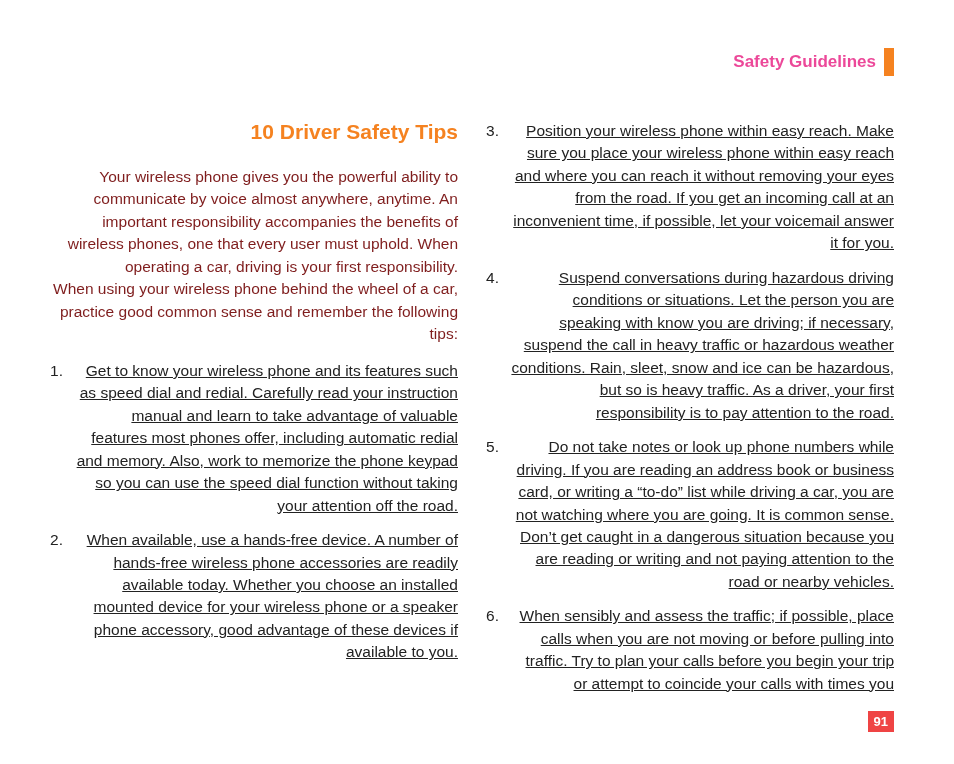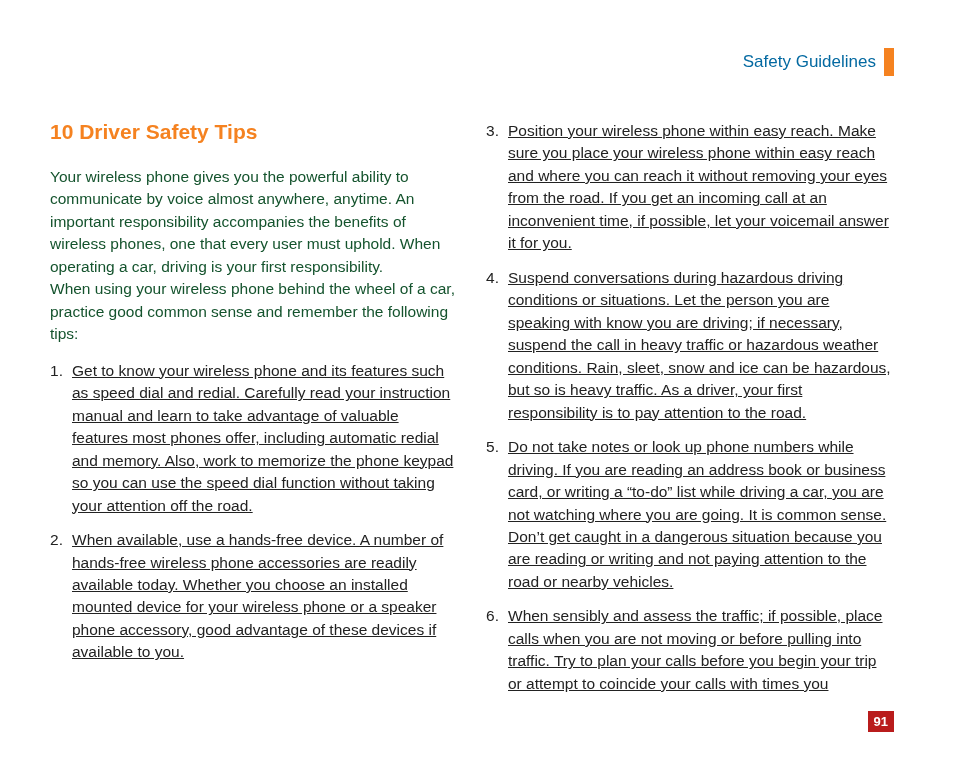--- a/index.html
+++ b/index.html
@@ -18,49 +18,50 @@
     }
     .header {
       position: absolute;
       top: 48px;
       right: 60px;
       display: flex;
       align-items: center;
       gap: 8px;
     }
     .header-title {
-      font-weight: normal;
+      font-weight: bold;
       font-size: 17px;
-      color: #0369a1;
+      color: #ec4899;
     }
     .header-bar {
       width: 10px;
       height: 28px;
       background: #f58220;
     }
     .content {
       display: flex;
       gap: 28px;
       margin-top: 70px;
+      text-align: right;
     }
     .column {
       flex: 1;
       width: 50%;
     }
     .section-title {
       color: #f58220;
       font-size: 21px;
       font-weight: bold;
       margin-bottom: 22px;
     }
     .intro {
       font-size: 15.5px;
       line-height: 1.45;
       margin-bottom: 14px;
-      color: #14532d;
+      color: #7f1d1d;
     }
     ol {
       list-style: none;
       counter-reset: item;
     }
     ol li {
       counter-increment: item;
       font-size: 15.5px;
       line-height: 1.45;
       padding-left: 22px;
@@ -75,21 +76,21 @@
       left: 0;
       top: 0;
     }
     .col2 ol {
       counter-reset: item 2;
     }
     .page-number {
       position: absolute;
       bottom: 32px;
       right: 60px;
-      background: #b91c1c;
+      background: #ef4444;
       color: #fff;
       font-size: 13px;
       font-weight: bold;
       padding: 3px 6px;
     }
   </style>
 </head>
 <body>
 
 <div class="header">

